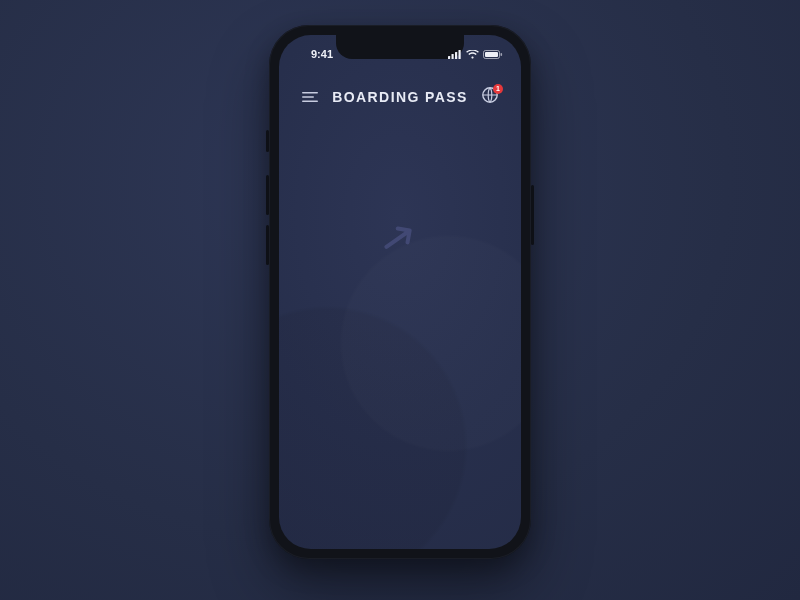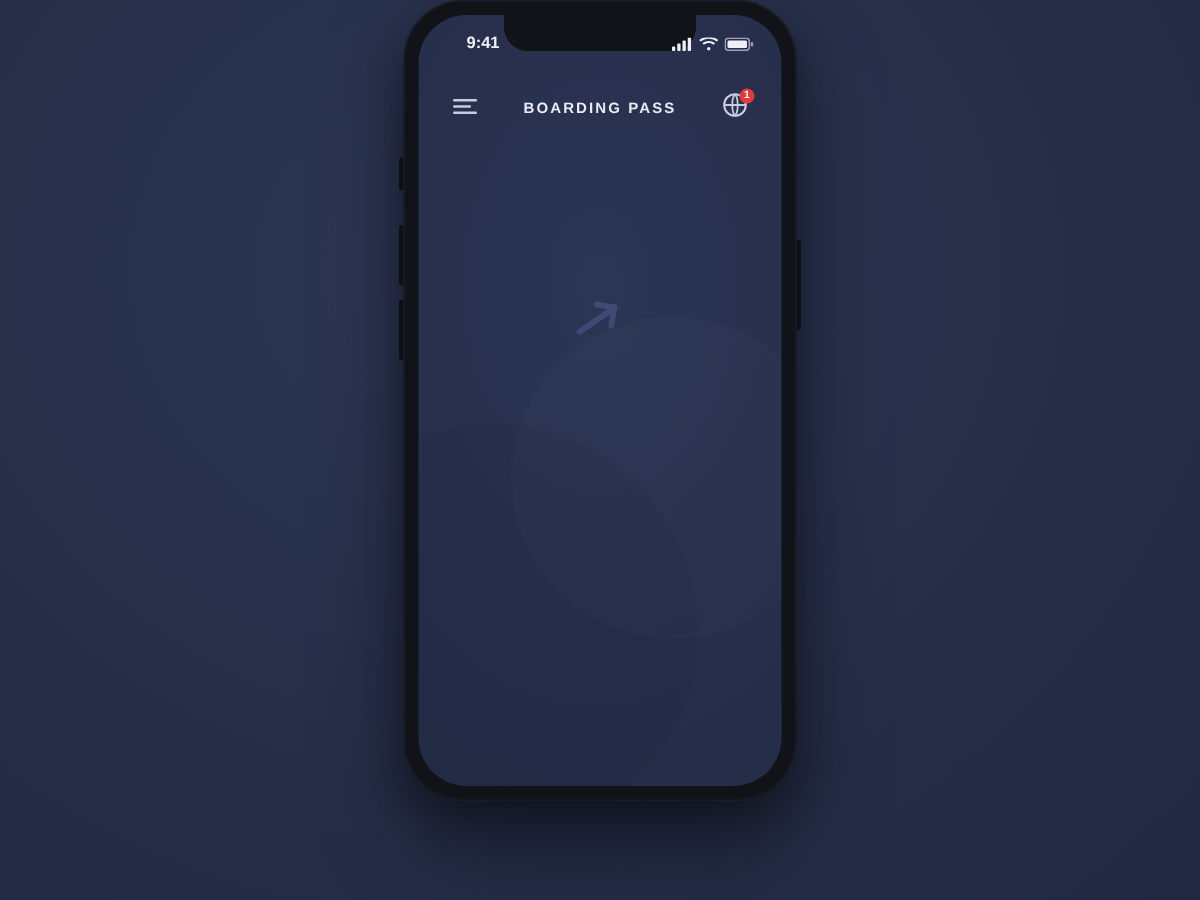--- a/index.html
+++ b/index.html
@@ -8,21 +8,21 @@
     height: 600px;
     overflow: hidden;
     background: radial-gradient(ellipse at 40% 30%, #2e3756 0%, #262e47 60%, #212840 100%);
     font-family: -apple-system, "Helvetica Neue", Arial, sans-serif;
   }
 
   .stage {
     width: 800px;
     height: 584px;
     display: flex;
-    align-items: flex-start;
+    align-items: center;
     justify-content: center;
     position: relative;
     text-decoration: underline;
   }
 
   .phone {
     width: 262px;
     height: 534px;
     background: #111319;
     border-radius: 40px;
@@ -112,21 +112,21 @@
     padding: 0 20px;
     z-index: 4;
   }
   .menu-btn {
     width: 22px; height: 22px;
     display:flex; align-items:center; justify-content:center;
     cursor: pointer;
   }
   .title {
     color: #e8ebf5;
-    font-size: 10px;
+    font-size: 14px;
     font-weight: 700;
     letter-spacing: 1.4px;
     text-align: center;
     flex: 1;
   }
   .notif-btn {
     width: 22px; height: 22px;
     position: relative;
     display:flex; align-items:center; justify-content:center;
     cursor:pointer;

